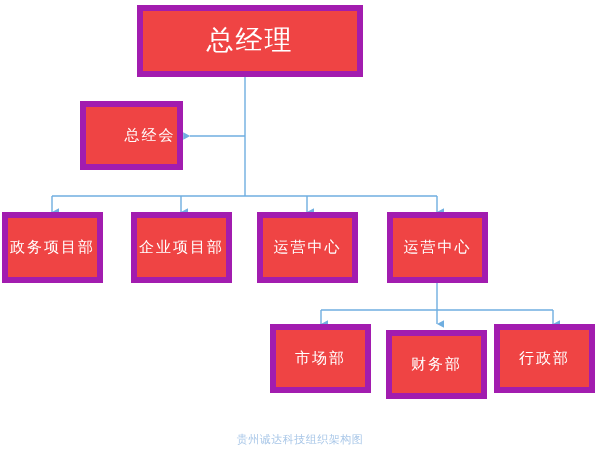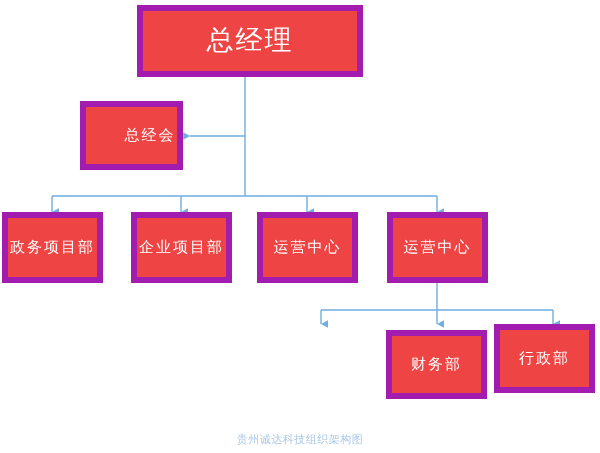--- a/index.html
+++ b/index.html
@@ -113,20 +113,23 @@
   </div>
 
   <div class="node node-l3" style="left:257px; top:212px; width:101px; height:71px;">
     <span>运营中心</span>
   </div>
 
   <div class="node node-l3" style="left:387px; top:212px; width:101px; height:71px;">
     <span>运营中心</span>
   </div>
 
+  <div class="node node-l4" style="left:270px; top:324px; width:101px; height:69px;">
+    <span>市场部</span>
+  </div>
 
   <div class="node node-l4" style="left:386px; top:324px; width:101px; height:69px;margin-top:6px;">
     <span>财务部</span>
   </div>
 
   <div class="node node-l4" style="left:494px; top:324px; width:101px; height:69px;">
     <span>行政部</span>
   </div>
 
   <div class="caption" style="top:432px;">贵州诚达科技组织架构图</div>

